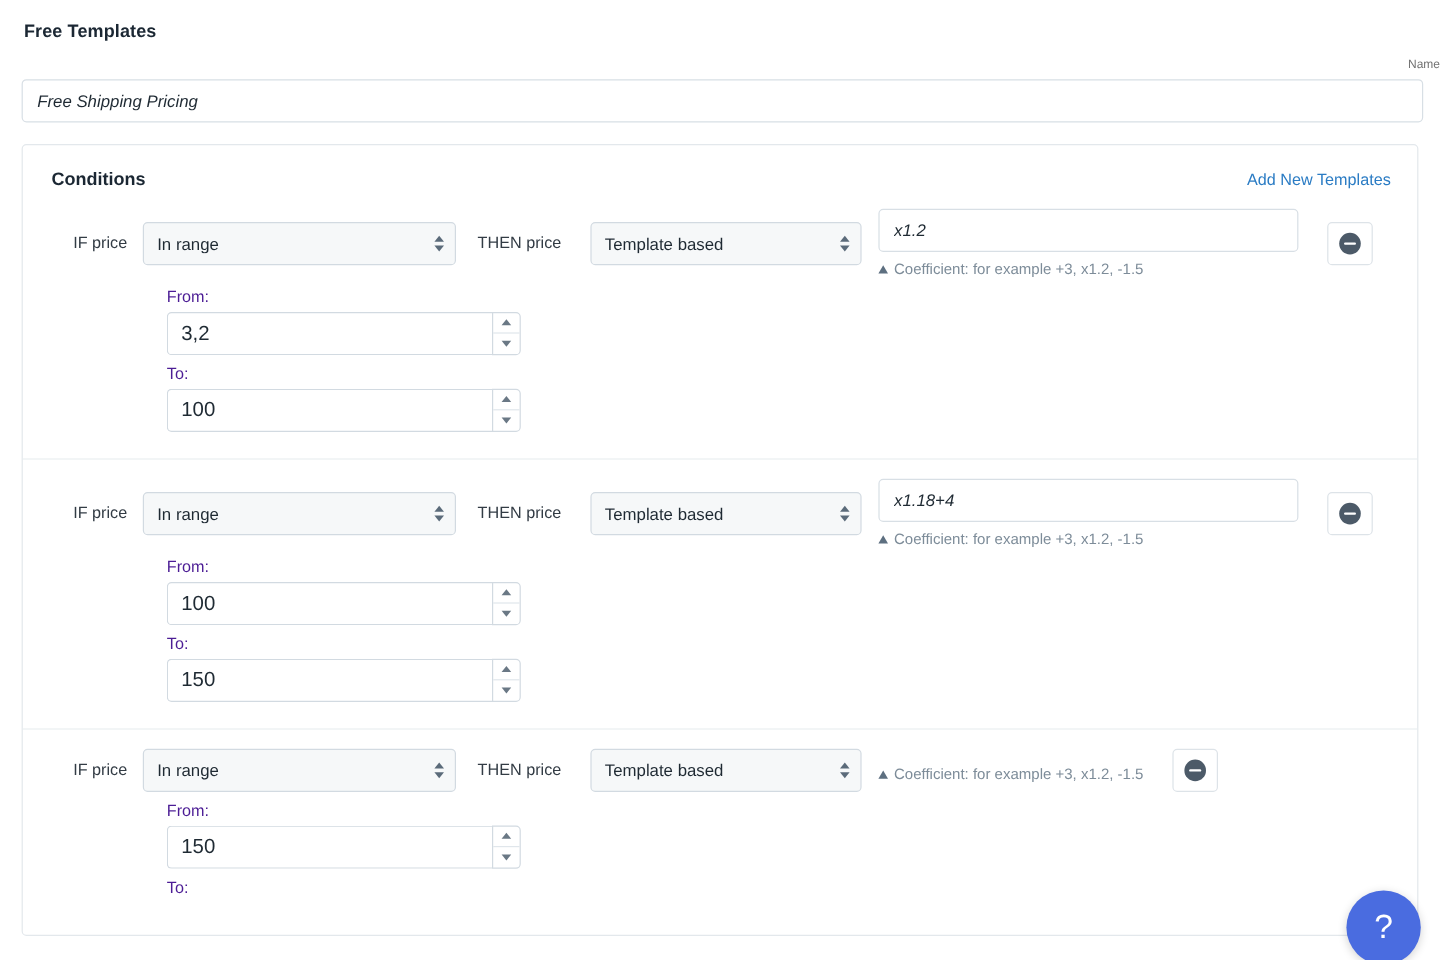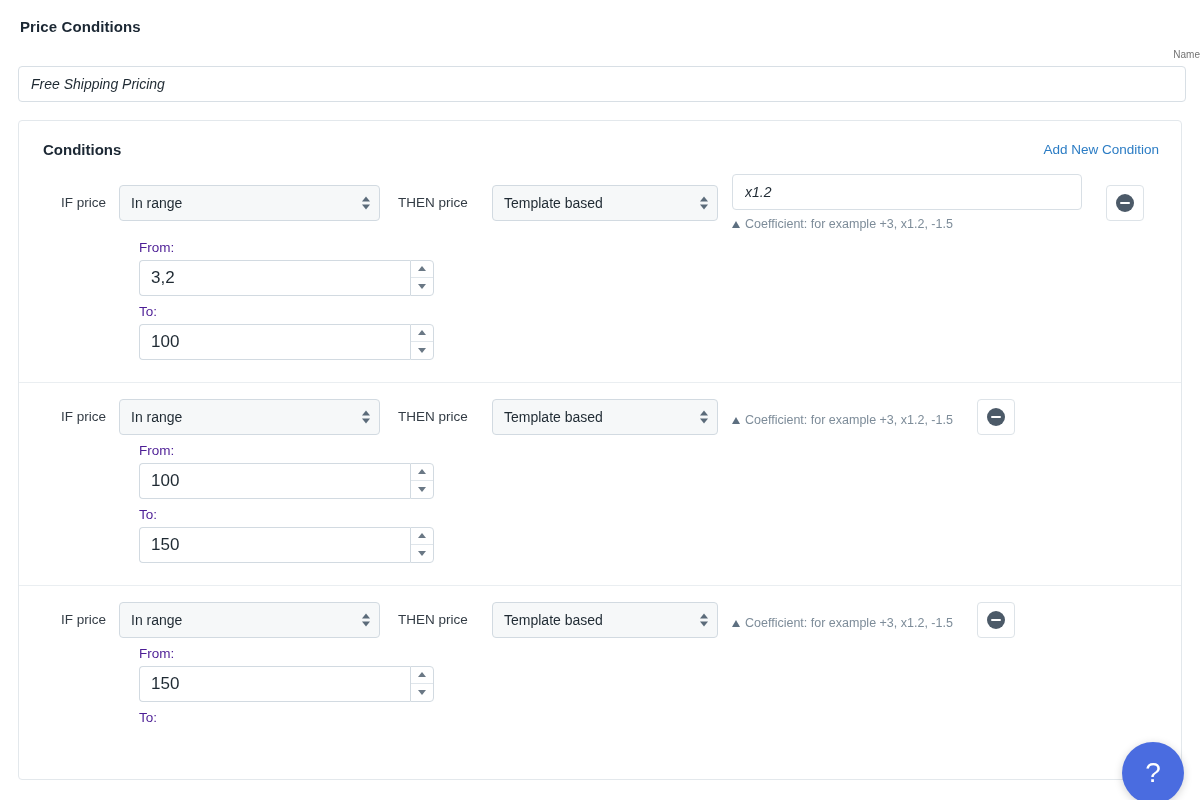--- a/index.html
+++ b/index.html
@@ -241,30 +241,30 @@
     border: none;
     font-family: "Liberation Sans", sans-serif;
     box-shadow: 0 2px 8px rgba(0,0,0,.18);
   }
 </style>
 </head>
 <body>
 
 <div class="page">
 
-  <div class="page-title">Price Conditions</div>
+  <div class="page-title">Free Templates</div>
 
   <div class="field-label">Name</div>
   <input class="text-input name-input" type="text" value="Free Shipping Pricing" style="">
 
   <div class="card">
 
     <div class="card-head">
       <div class="card-title">Conditions</div>
-      <a class="link-action">Add New Condition</a>
+      <a class="link-action">Add New Templates</a>
     </div>
 
     <div class="condition">
       <div class="cond-row">
         <div class="inline-label lbl-if">IF price</div>
         <div class="select-wrap">
           <select class="sel sel-range">
             <option>In range</option>
           </select>
           <span class="sel-arrows">
@@ -340,20 +340,21 @@
         <div class="select-wrap">
           <select class="sel sel-then">
             <option>Template based</option>
           </select>
           <span class="sel-arrows">
               <i class="up"></i>
               <i class="down"></i>
             </span>
         </div>
         <div class="coef-col">
+          <input class="text-input coef-input" type="text" value="x1.18+4" style="">
           <div class="hint">
             <span class="tri"></span>
             <span>Coefficient: for example +3, x1.2, -1.5</span>
           </div>
         </div>
         <button class="remove-btn">
           <span class="minus-circle">
               <span></span>
             </span>
         </button>

